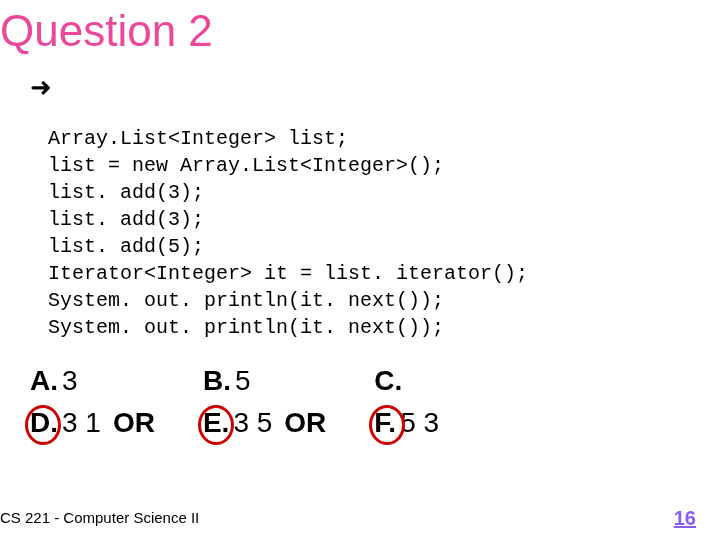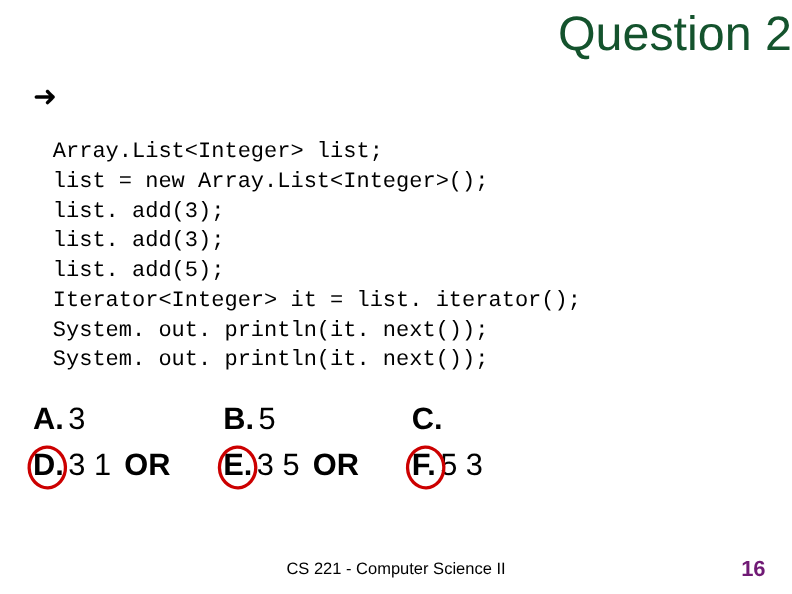--- a/index.html
+++ b/index.html
@@ -5,23 +5,23 @@
   * { margin: 0; padding: 0; box-sizing: border-box; }
   body {
     width: 720px;
     height: 540px;
     background: #ffffff;
     font-family: Arial, Helvetica, sans-serif;
     position: relative;
     overflow: hidden;
   }
   .title {
-    text-align: right;
+    text-align: left;
     font-size: 44px;
-    color: #14532d;
+    color: #ec4899;
     padding-top: 6px;
     font-weight: normal;
   }
   .prompt-row {
     display: flex;
     align-items: flex-start;
     margin-top: 14px;
     padding-left: 30px;
   }
   .bullet {
@@ -83,32 +83,33 @@
     width: 30px;
     height: 34px;
     border: 3px solid #cc0000;
     border-radius: 50%;
     transform: rotate(-2deg);
   }
   .footer {
     position: absolute;
     bottom: 14px;
     width: 100%;
-    text-align: center;
+    text-align: left;
     font-size: 15px;
     color: #000;
     margin-top: 47px;
   }
   .page-num {
     position: absolute;
     bottom: 10px;
     right: 24px;
     font-size: 20px;
     font-weight: bold;
-    color: #701a75;
+    color: #8b5cf6;
+    text-decoration: underline;
   }
 </style>
 </head>
 <body>
 
 <h1 class="title">Question 2</h1>
 
 <div class="prompt-row">
   <span class="bullet">➜</span>
 </div>

